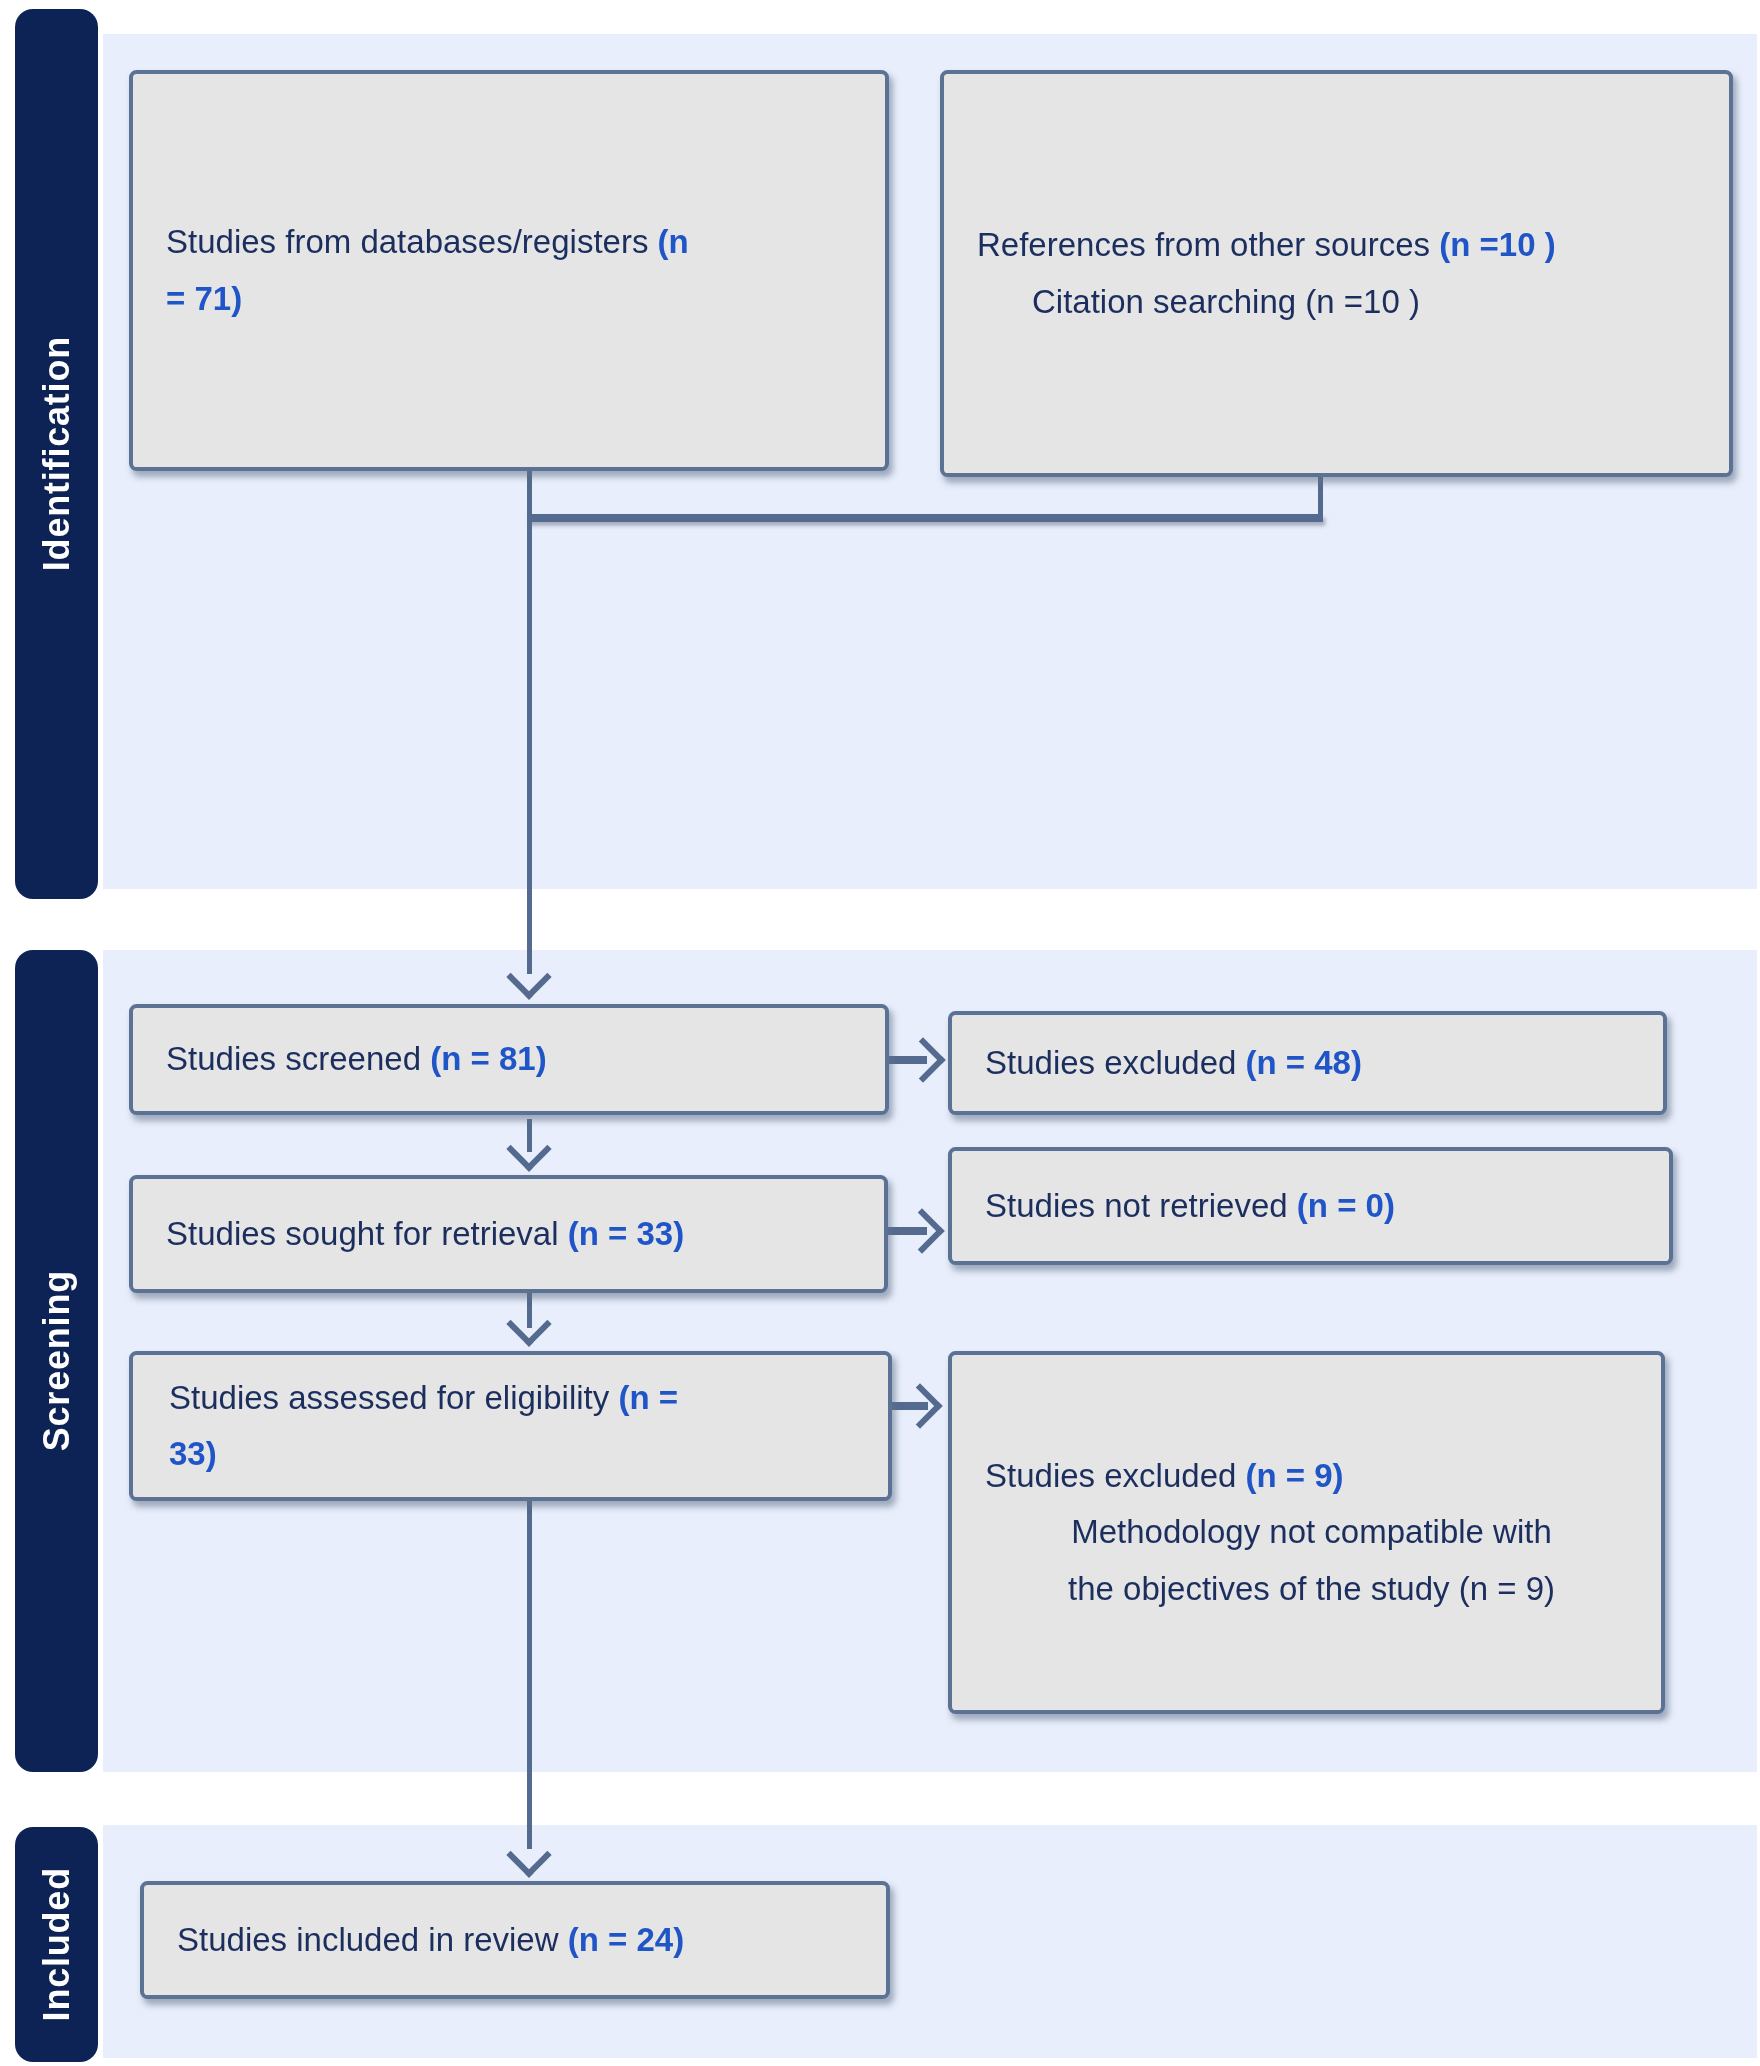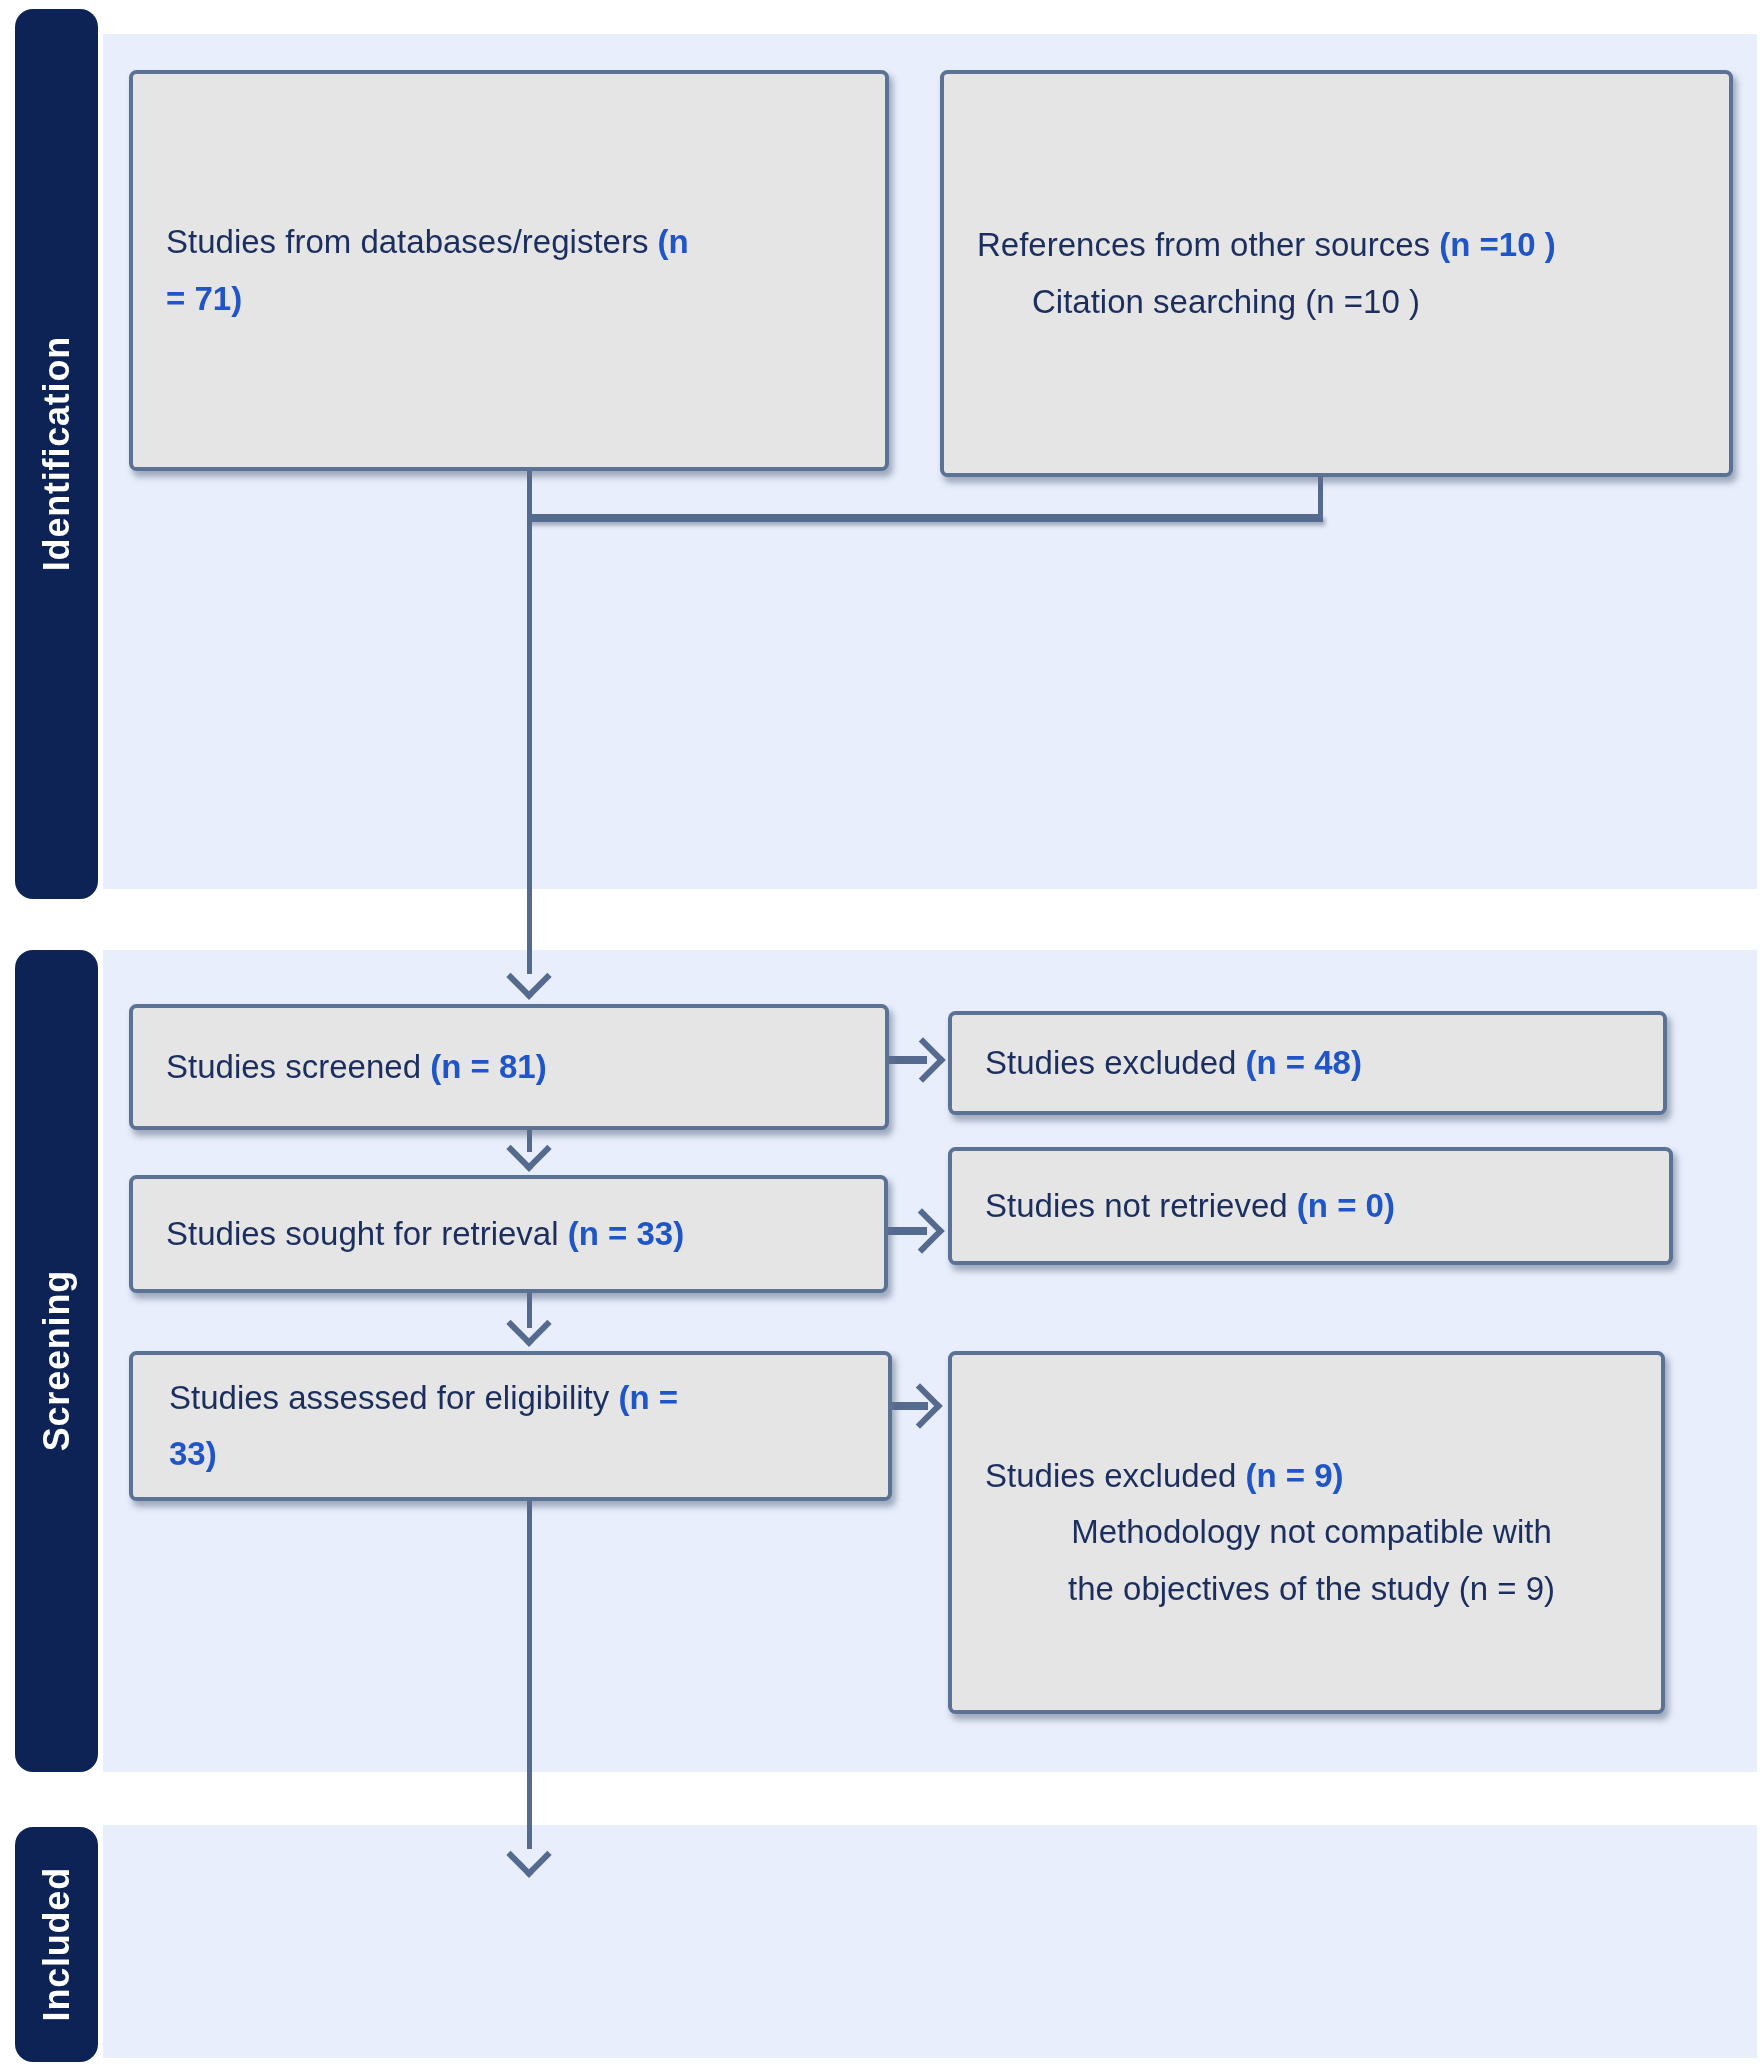--- a/index.html
+++ b/index.html
@@ -118,21 +118,21 @@
   <div class="fbox" style="left:129px;top:70px;width:760px;height:401px;">
     <div class="line"><span>Studies from databases/registers </span><span class="count">(n</span></div>
     <div class="line"><span class="count">= 71)</span></div>
   </div>
 
   <div class="fbox" style="left:940px;top:70px;width:793px;height:407px;">
     <div class="line"><span>References from other sources </span><span class="count">(n =10 )</span></div>
     <div class="line indent"><span>Citation searching (n =10 )</span></div>
   </div>
 
-  <div class="fbox" style="left:129px;top:1004px;width:760px;height:126px;">
+  <div class="fbox" style="left:129px;top:1004px;width:760px;height:111px;">
     <div class="line"><span>Studies screened </span><span class="count">(n = 81)</span></div>
   </div>
 
   <div class="fbox" style="left:948px;top:1011px;width:719px;height:104px;">
     <div class="line"><span>Studies excluded </span><span class="count">(n = 48)</span></div>
   </div>
 
   <div class="fbox" style="left:129px;top:1175px;width:759px;height:118px;">
     <div class="line"><span>Studies sought for retrieval </span><span class="count">(n = 33)</span></div>
   </div>
@@ -145,15 +145,18 @@
     <div class="line"><span>Studies assessed for eligibility </span><span class="count">(n =</span></div>
     <div class="line"><span class="count">33)</span></div>
   </div>
 
   <div class="fbox" style="left:948px;top:1351px;width:717px;height:363px;">
     <div class="line"><span>Studies excluded </span><span class="count">(n = 9)</span></div>
     <div class="line center"><span>Methodology not compatible with</span></div>
     <div class="line center"><span>the objectives of the study (n = 9)</span></div>
   </div>
 
+  <div class="fbox" style="left:140px;top:1881px;width:750px;height:118px;">
+    <div class="line"><span>Studies included in review </span><span class="count">(n = 24)</span></div>
+  </div>
 
 </div>
 
 
 </body></html>

